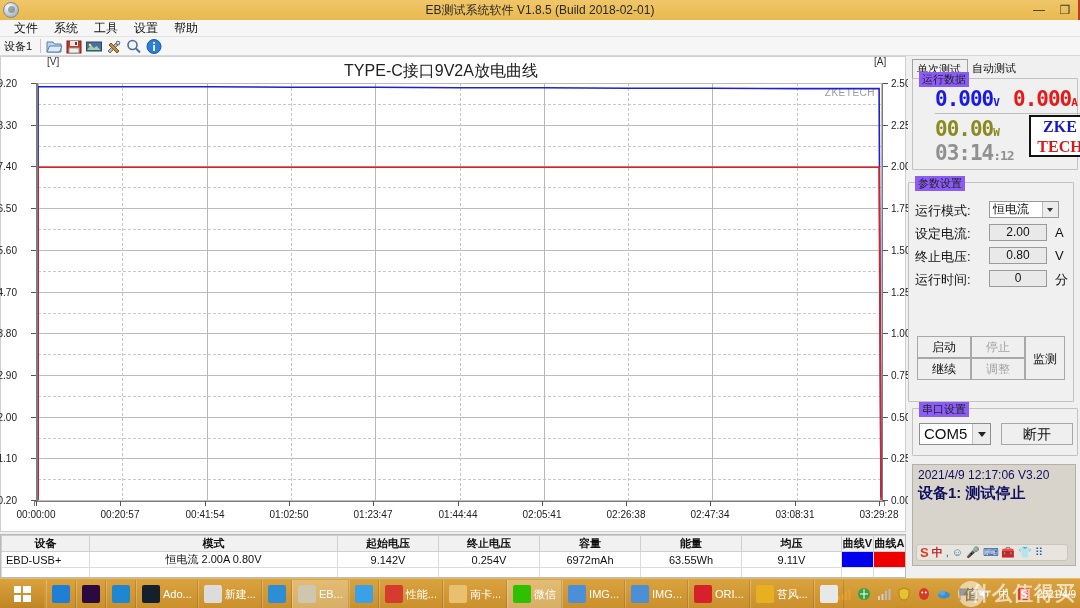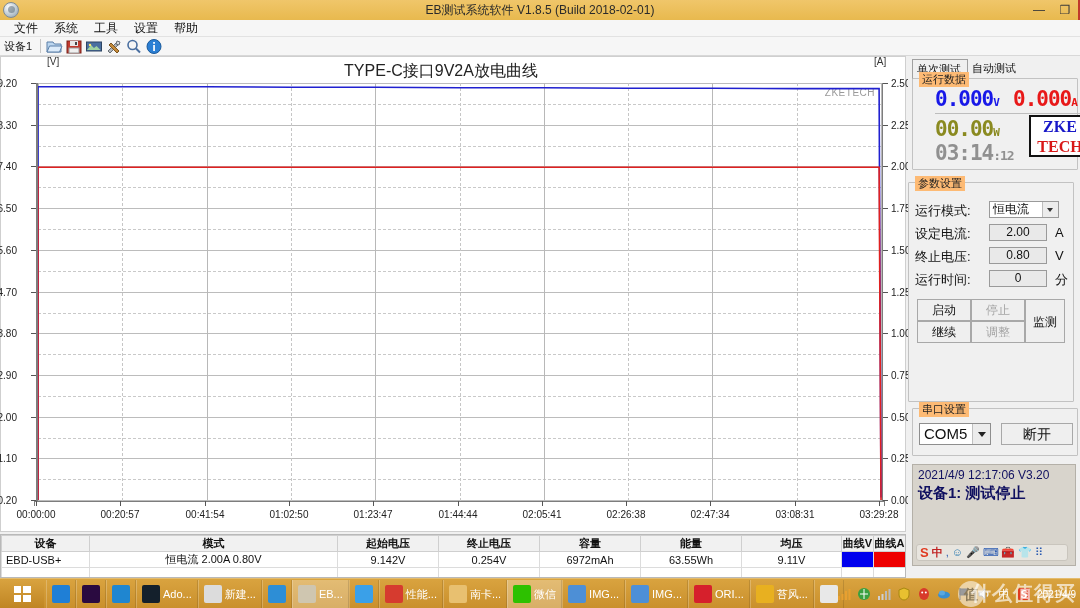--- a/index.html
+++ b/index.html
@@ -129,21 +129,21 @@
   .tab.active{
     background:#f0f0f0;border:1px solid #a0a0a0;border-bottom:1px solid #f0f0f0;
     position:relative;top:1px;
   }
 
   .group{
     position:absolute;border:1px solid #c2c2c2;border-radius:1px;
     background:transparent;
   }
   .group > .legend{
-    position:absolute;left:6px;top:-7px;background:#fdba74;
+    position:absolute;left:6px;top:-7px;background:#8b5cf6;
     font-size:11px;color:#222;padding:0 3px;
   }
 
   
   .readout{position:absolute;left:16px;top:0;width:100%;height:100%;}
   .seg{font-family:"DejaVu Sans Mono","Liberation Mono",monospace;
        font-weight:bold;letter-spacing:-1px;}
   .segV{position:absolute;left:6px;top:8px;font-size:21px;color:#1818e8;}
   .segA{position:absolute;left:84px;top:8px;font-size:21px;color:#e81818;}
   .unit{font-size:11px;letter-spacing:0;}
@@ -179,21 +179,21 @@
     border-left:1px solid #bdbdbd;
   }
   .pselect .arrow:after{
     content:"";position:absolute;left:4px;top:6px;
     border-left:3px solid transparent;border-right:3px solid transparent;
     border-top:4px solid #333;
   }
 
   .btn{
     position:absolute;border:1px solid #a8a8a8;background:#efefef;
-    font-size:12px;color:#111;text-align:center;box-sizing:border-box;
+    font-size:12px;color:#111;text-align:center;box-sizing:border-box;margin-top:37px;
   }
   .btn.dis{color:#a5a5a5;}
 
   
   .comsel{
     position:absolute;left:6px;top:14px;width:72px;height:22px;
     border:1px solid #8e8e8e;background:#fff;box-sizing:border-box;
     font-size:15px;color:#111;padding-left:4px;line-height:20px;
   }
   .comsel .arrow{

